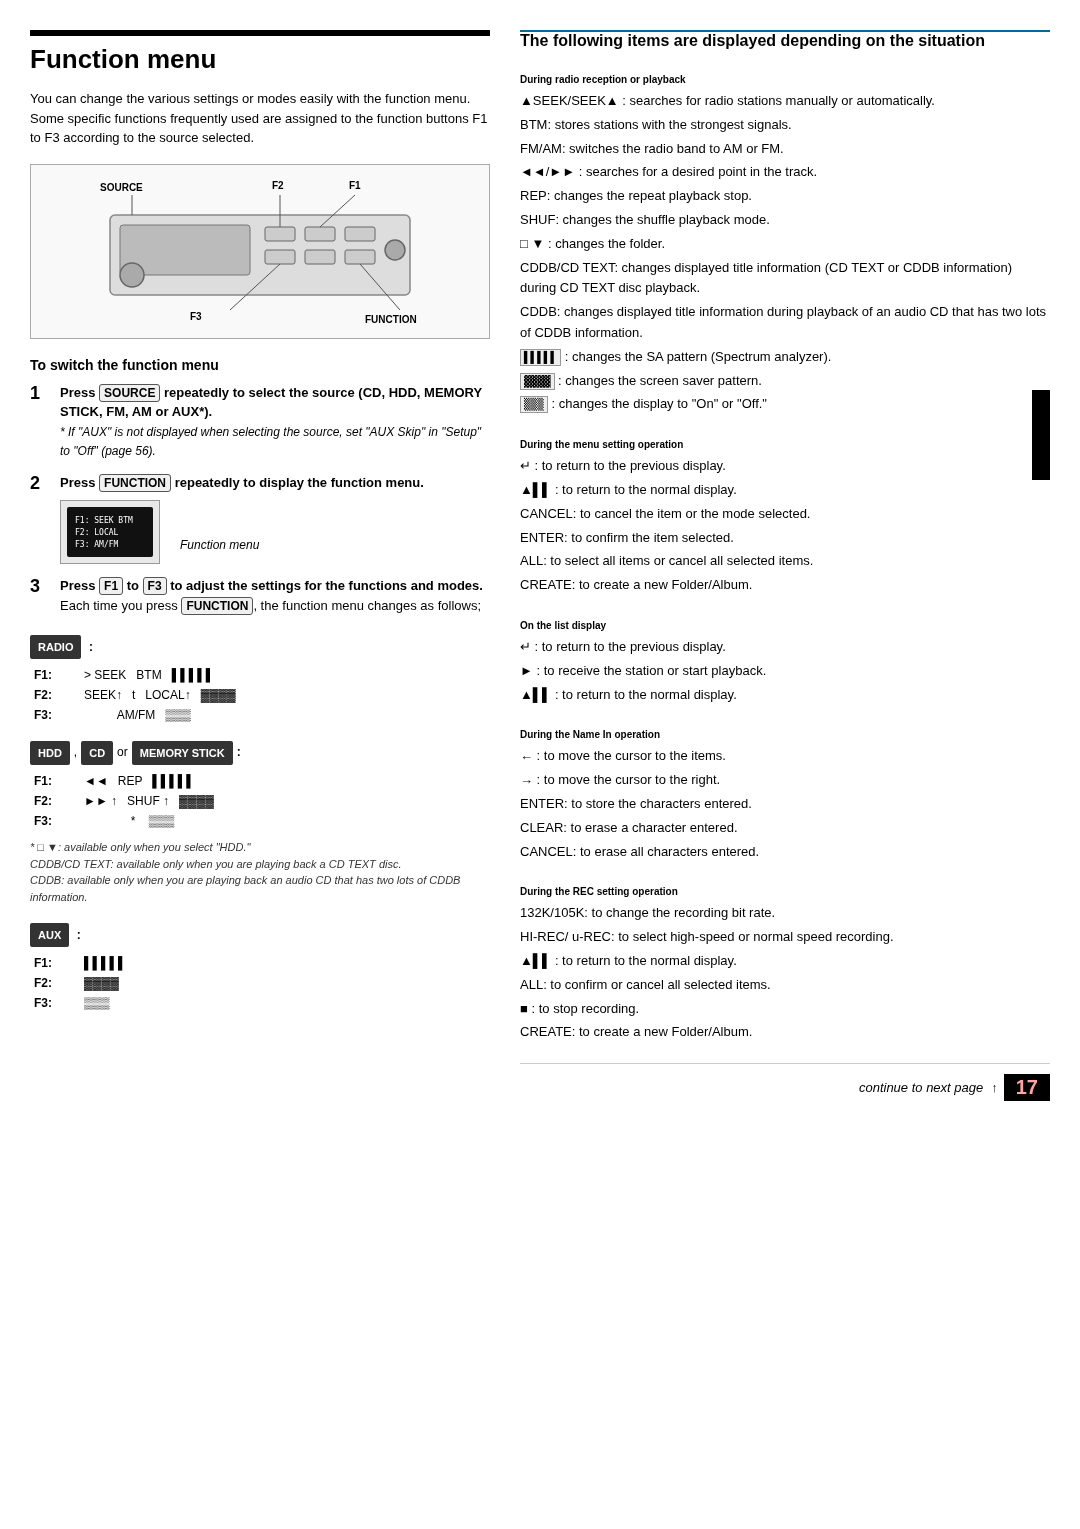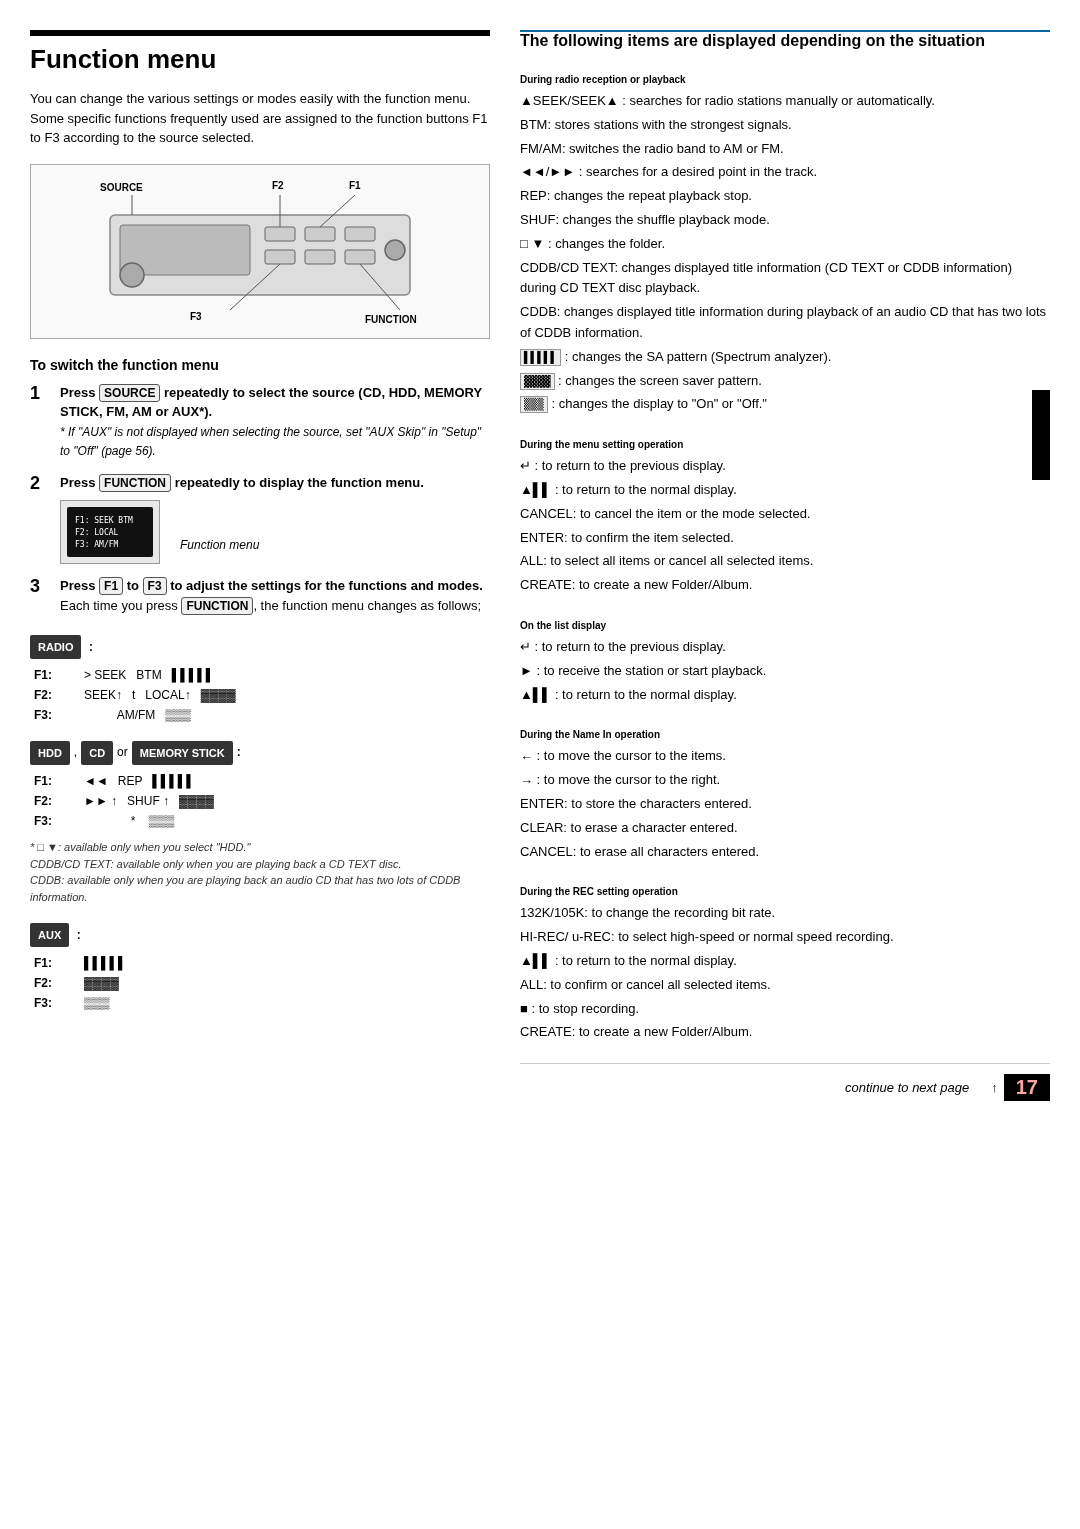--- a/index.html
+++ b/index.html
@@ -151,21 +151,21 @@
     .page-number-row {
       display: flex;
       align-items: center;
       justify-content: flex-end;
       margin-top: 20px;
       padding-top: 10px;
       border-top: 1px solid #ccc;
     }
     .page-number-label {
       font-size: 13px;
-      margin-right: 22px;
+      margin-right: 8px;
       font-style: italic;
     }
     .page-number {
       background: #000;
       color: #fca5a5;
       font-size: 20px;
       font-weight: bold;
       padding: 2px 12px;
     }
     .black-bar {

